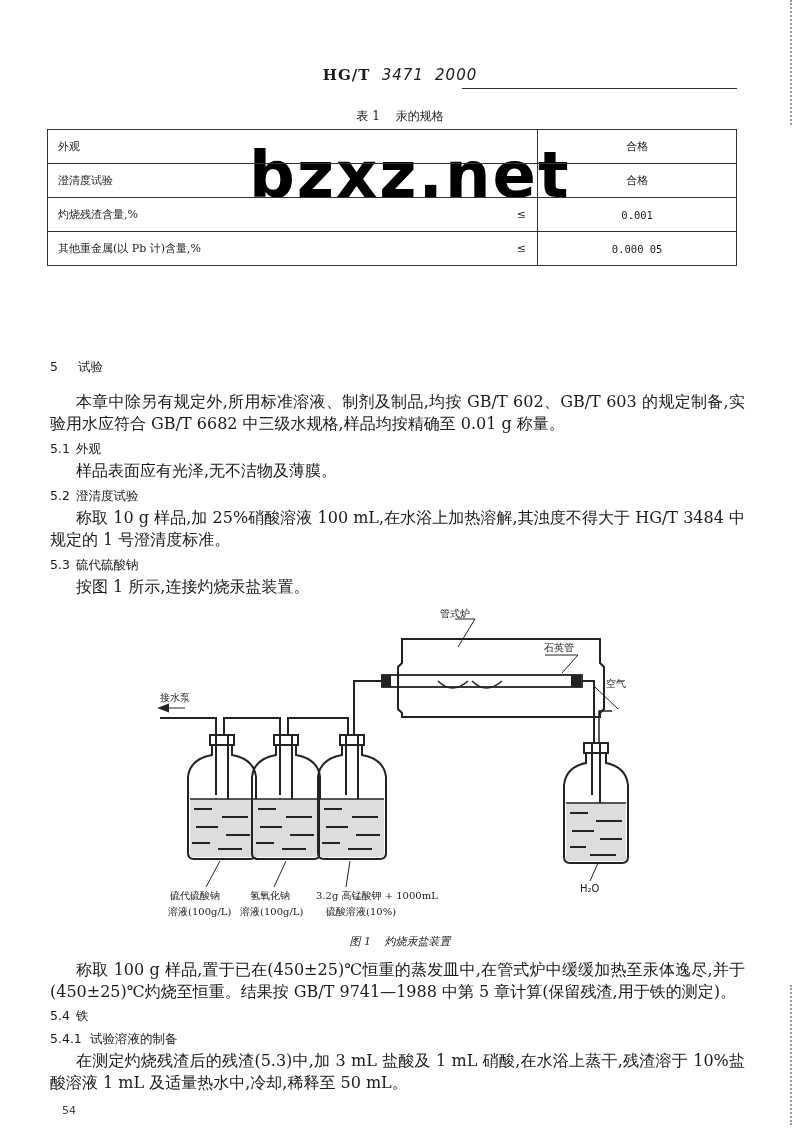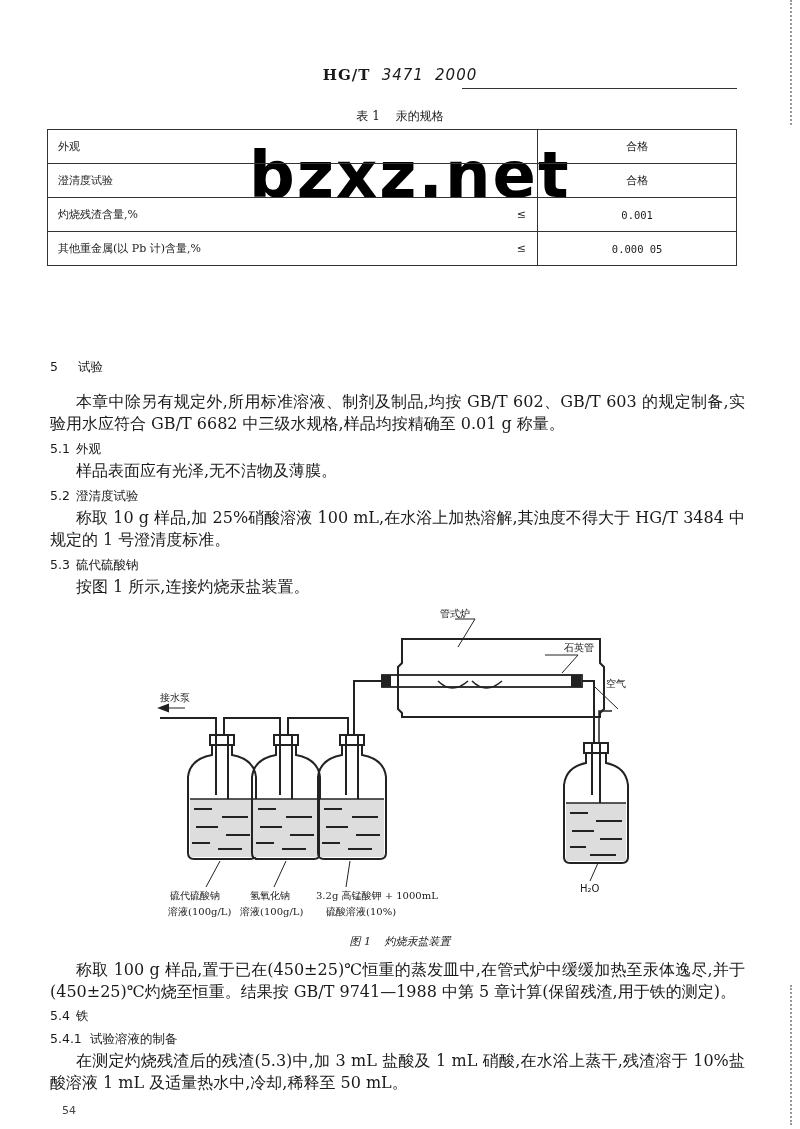--- a/index.html
+++ b/index.html
@@ -191,21 +191,21 @@
         <path d="M10 70 H28 M36 78 H62 M12 88 H34 M40 96 H62 M10 104 H26 M30 112 H56" stroke-width="2"></path>
       </g>
 
       <path d="M80 256 L66 282" stroke-width="1"></path>
       <path d="M146 256 L134 282" stroke-width="1"></path>
       <path d="M210 256 L206 282" stroke-width="1"></path>
       <path d="M458 258 L450 276" stroke-width="1"></path>
     </g>
   </svg>
   <span class="lbl" style="left:300px;top:2px;">管式炉</span>
-  <span class="lbl" style="left:424px;top:36px;">石英管</span>
+  <span class="lbl" style="left:404px;top:36px;">石英管</span>
   <span class="lbl" style="left:466px;top:72px;">空气</span>
   <span class="lbl" style="left:20px;top:86px;">接水泵</span>
   <span class="lbl" style="left:440px;top:278px;font-family:'DejaVu Sans',sans-serif;">H₂O</span>
   <span class="lbl" style="left:30px;top:284px;">硫代硫酸钠</span>
   <span class="lbl" style="left:28px;top:300px;">溶液(100g/L)</span>
   <span class="lbl" style="left:110px;top:284px;">氢氧化钠</span>
   <span class="lbl" style="left:100px;top:300px;">溶液(100g/L)</span>
   <span class="lbl" style="left:176px;top:284px;">3.2g 高锰酸钾 + 1000mL</span>
   <span class="lbl" style="left:186px;top:300px;">硫酸溶液(10%)</span>
 </div>

